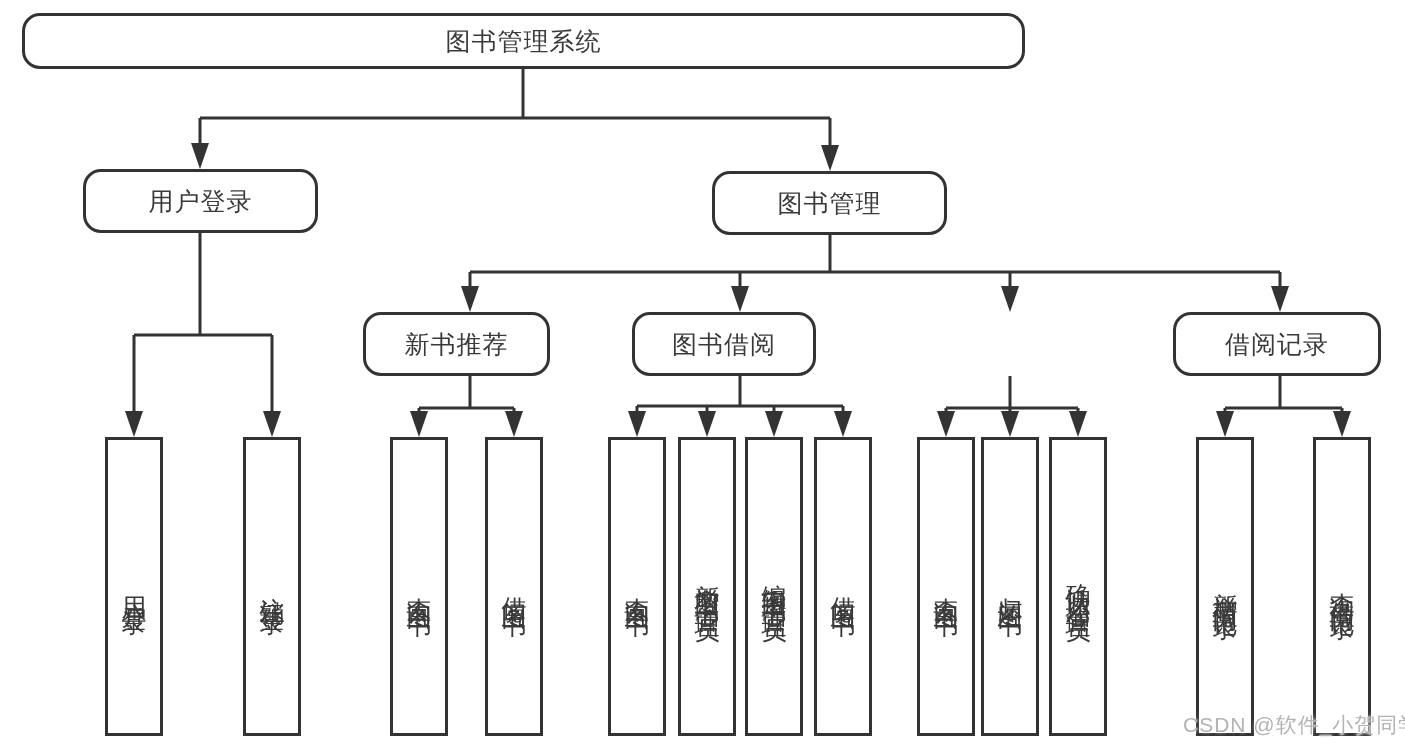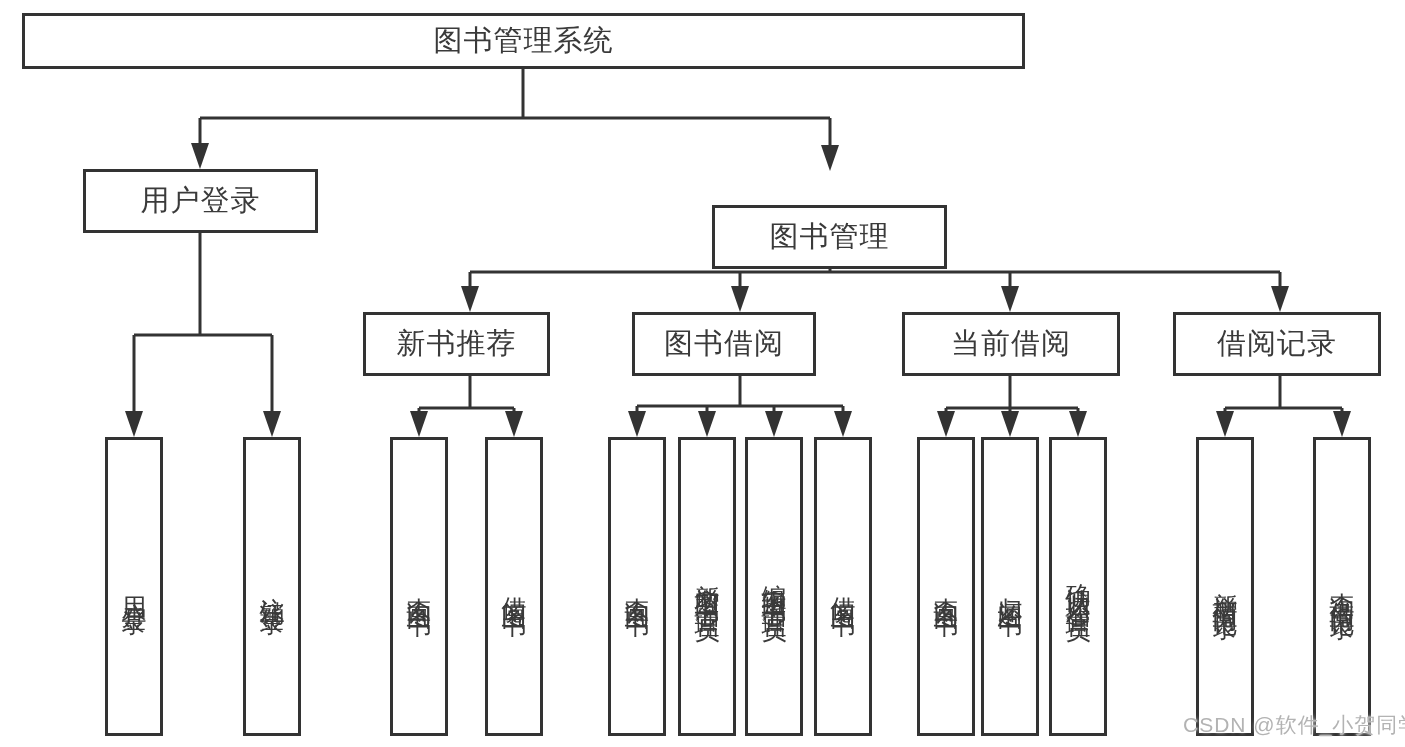--- a/index.html
+++ b/index.html
@@ -15,24 +15,24 @@
   .node {
     position: absolute;
     box-sizing: border-box;
     border: 3px solid #333333;
     background: #ffffff;
     display: flex;
     align-items: center;
     justify-content: center;
     color: #3a3a3a;
   }
-  .hbox { font-size: 29px; letter-spacing: 1px; white-space: nowrap; }
+  .hbox { font-size: 25px; letter-spacing: 1px; white-space: nowrap; border-radius: 18px; }
   .root  { left: 22px;   top: 13px;  width: 1003px; height: 56px; }
   .lv2a  { left: 83px;   top: 169px; width: 235px;  height: 64px; }
-  .lv2b  { left: 712px;  top: 171px; width: 235px;  height: 64px; margin-top: 34px; }
+  .lv2b  { left: 712px;  top: 171px; width: 235px;  height: 64px; }
   .lv3   { top: 312px; height: 64px; }
   .lv3a  { left: 363px;  width: 187px; }
   .lv3b  { left: 632px;  width: 184px; font-family: Liberation Mono, monospace; }
   .lv3c  { left: 902px;  width: 218px; }
   .lv3d  { left: 1173px; width: 208px; }
   .vbox  { top: 437px; width: 58px; height: 299px; }
   .vbox span {
     writing-mode: vertical-rl;
     text-orientation: mixed;
     font-size: 25px;
@@ -134,23 +134,20 @@
   <div class="node lv2b hbox">
     <span>图书管理</span>
   </div>
 
   <div class="node lv3 lv3a hbox">
     <span>新书推荐</span>
   </div>
   <div class="node lv3 lv3b hbox">
     <span>图书借阅</span>
   </div>
-  <div class="node lv3 lv3c hbox">
-    <span>当前借阅</span>
-  </div>
   <div class="node lv3 lv3d hbox">
     <span>借阅记录</span>
   </div>
 
   <div class="node vbox" style="left:105px">
     <span>用户登录</span>
   </div>
   <div class="node vbox" style="left:243px">
     <span>注销登录</span>
   </div>

